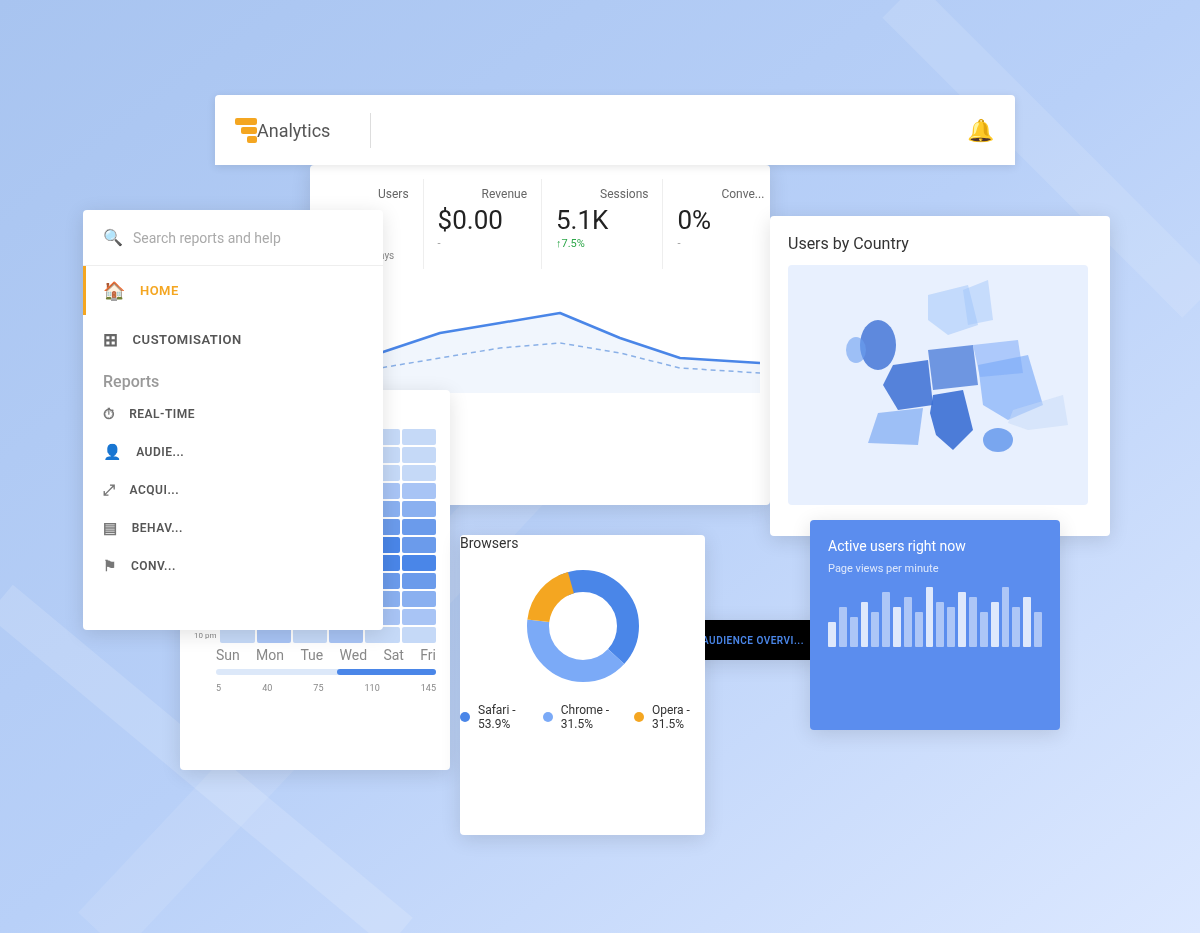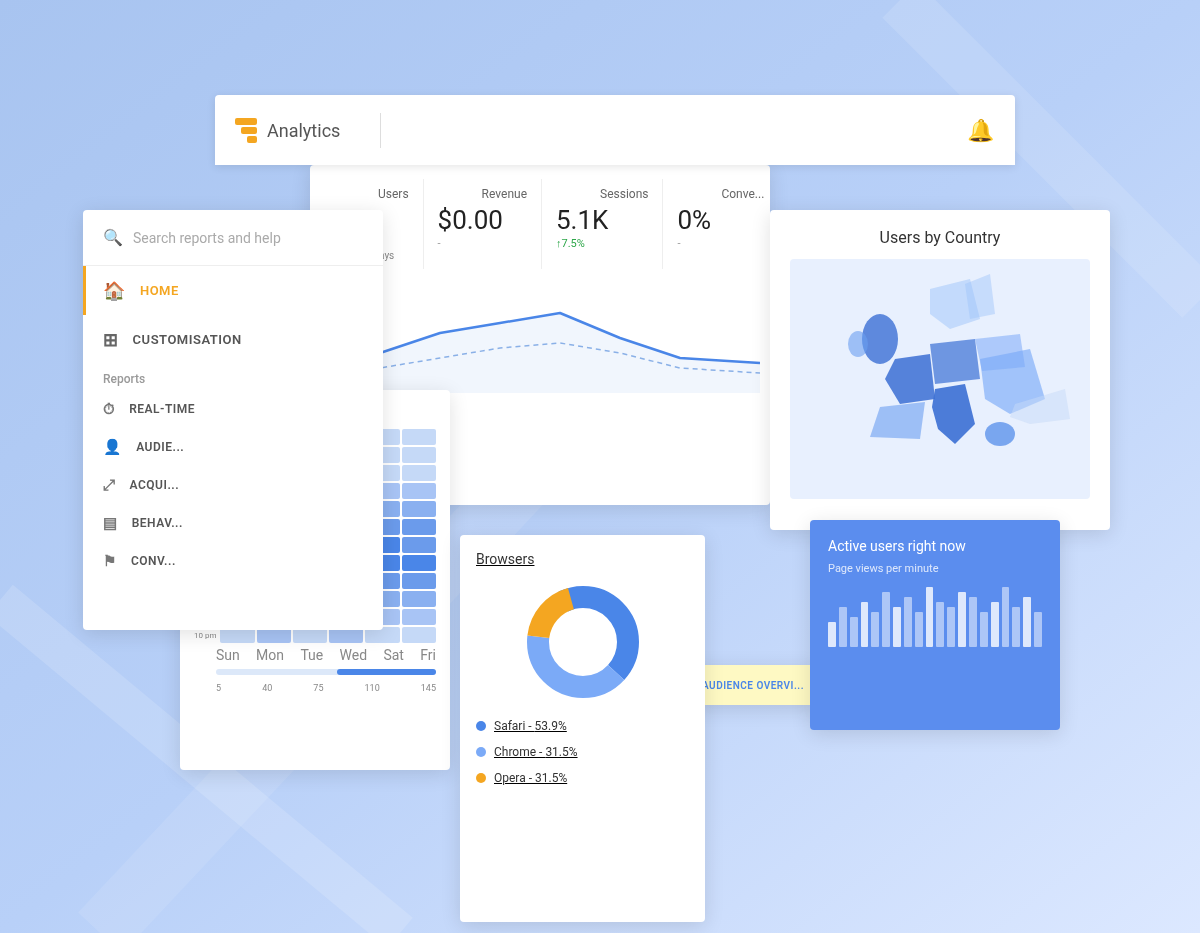--- a/index.html
+++ b/index.html
@@ -39,21 +39,20 @@
       border-radius: 4px 4px 0 0;
       display: flex;
       align-items: center;
       padding: 0 20px;
       box-shadow: 0 2px 8px rgba(0,0,0,0.1);
       z-index: 5;
     }
     .header-logo {
       display: flex;
       align-items: center;
-      gap: 10px;
       margin-right: 20px;
     }
     .logo-icon {
       display: flex;
       flex-direction: column;
       gap: 2px;
       align-items: flex-end;
     }
     .logo-bar {
       background: #f4a621;
@@ -126,21 +125,21 @@
     }
     .sidebar-nav-item.active {
       color: #f4a621;
       border-left: 3px solid #f4a621;
       padding-left: 17px;
     }
     .sidebar-nav-item.active .nav-icon { color: #f4a621; }
     .nav-icon { font-size: 18px; color: #666; }
     .sidebar-section-label {
       padding: 8px 20px 4px;
-      font-size: 12px;
+      font-size: 16px;
       color: #999;
       font-weight: 500;
     }
     .sidebar-report-item {
       display: flex;
       align-items: center;
       gap: 14px;
       padding: 10px 20px;
       cursor: pointer;
       font-size: 12px;
@@ -253,45 +252,42 @@
       position: absolute;
       right: 0;
       height: 100%;
       width: 45%;
       background: #4a86e8;
       border-radius: 3px;
     }
 
     
     .map-card {
-      left: 770px; top: 210px;
+      left: 770px; top: 216px;
       width: 340px;
       height: 320px;
       z-index: 4;
       padding: 18px;
-      text-align: center;
     }
     .map-title { font-size: 16px; color: #333; margin-bottom: 12px; }
 
     
     .browsers-card {
       left: 460px; top: 535px;
       width: 245px;
-      height: 387px;
+      height: 300px;
       z-index: 7;
-      padding: 16px;
-      text-decoration: underline;
     }
     .browsers-title { font-size: 14px; color: #333; margin-bottom: 10px; }
     .donut-container {
       display: flex;
       justify-content: center;
       margin: 5px 0 12px;
     }
-    .browsers-legend { display: flex; flex-direction: column; gap: 12px; }
+    .browsers-legend { display: flex; flex-direction: row; gap: 12px; }
     .legend-item { display: flex; align-items: center; gap: 8px; font-size: 12px; color: #333; }
     .legend-dot { width: 10px; height: 10px; border-radius: 50%; flex-shrink: 0; }
 
     
     .active-users-card {
       left: 810px; top: 520px;
       width: 250px;
       height: 210px;
       z-index: 6;
       background: #5b8dee;
@@ -311,25 +307,24 @@
       background: rgba(255,255,255,0.5);
       border-radius: 1px;
     }
 
     
     .audience-strip {
       left: 690px; top: 620px;
       width: 130px;
       height: 40px;
       z-index: 5;
-      background: #fef9c3;
+      background: #000000;
       display: flex;
       align-items: center;
       padding: 0 12px;
-      margin-top: 45px;
     }
     .audience-strip-text { font-size: 10px; color: #4a86e8; font-weight: 600; letter-spacing: 0.5px; }
   </style>
 </head>
 <body>
 
 <div class="bg-decoration">
   <svg width="1200" height="933" xmlns="http://www.w3.org/2000/svg">
     <defs>
       <linearGradient id="bgGrad" x1="0%" y1="0%" x2="100%" y2="100%">

